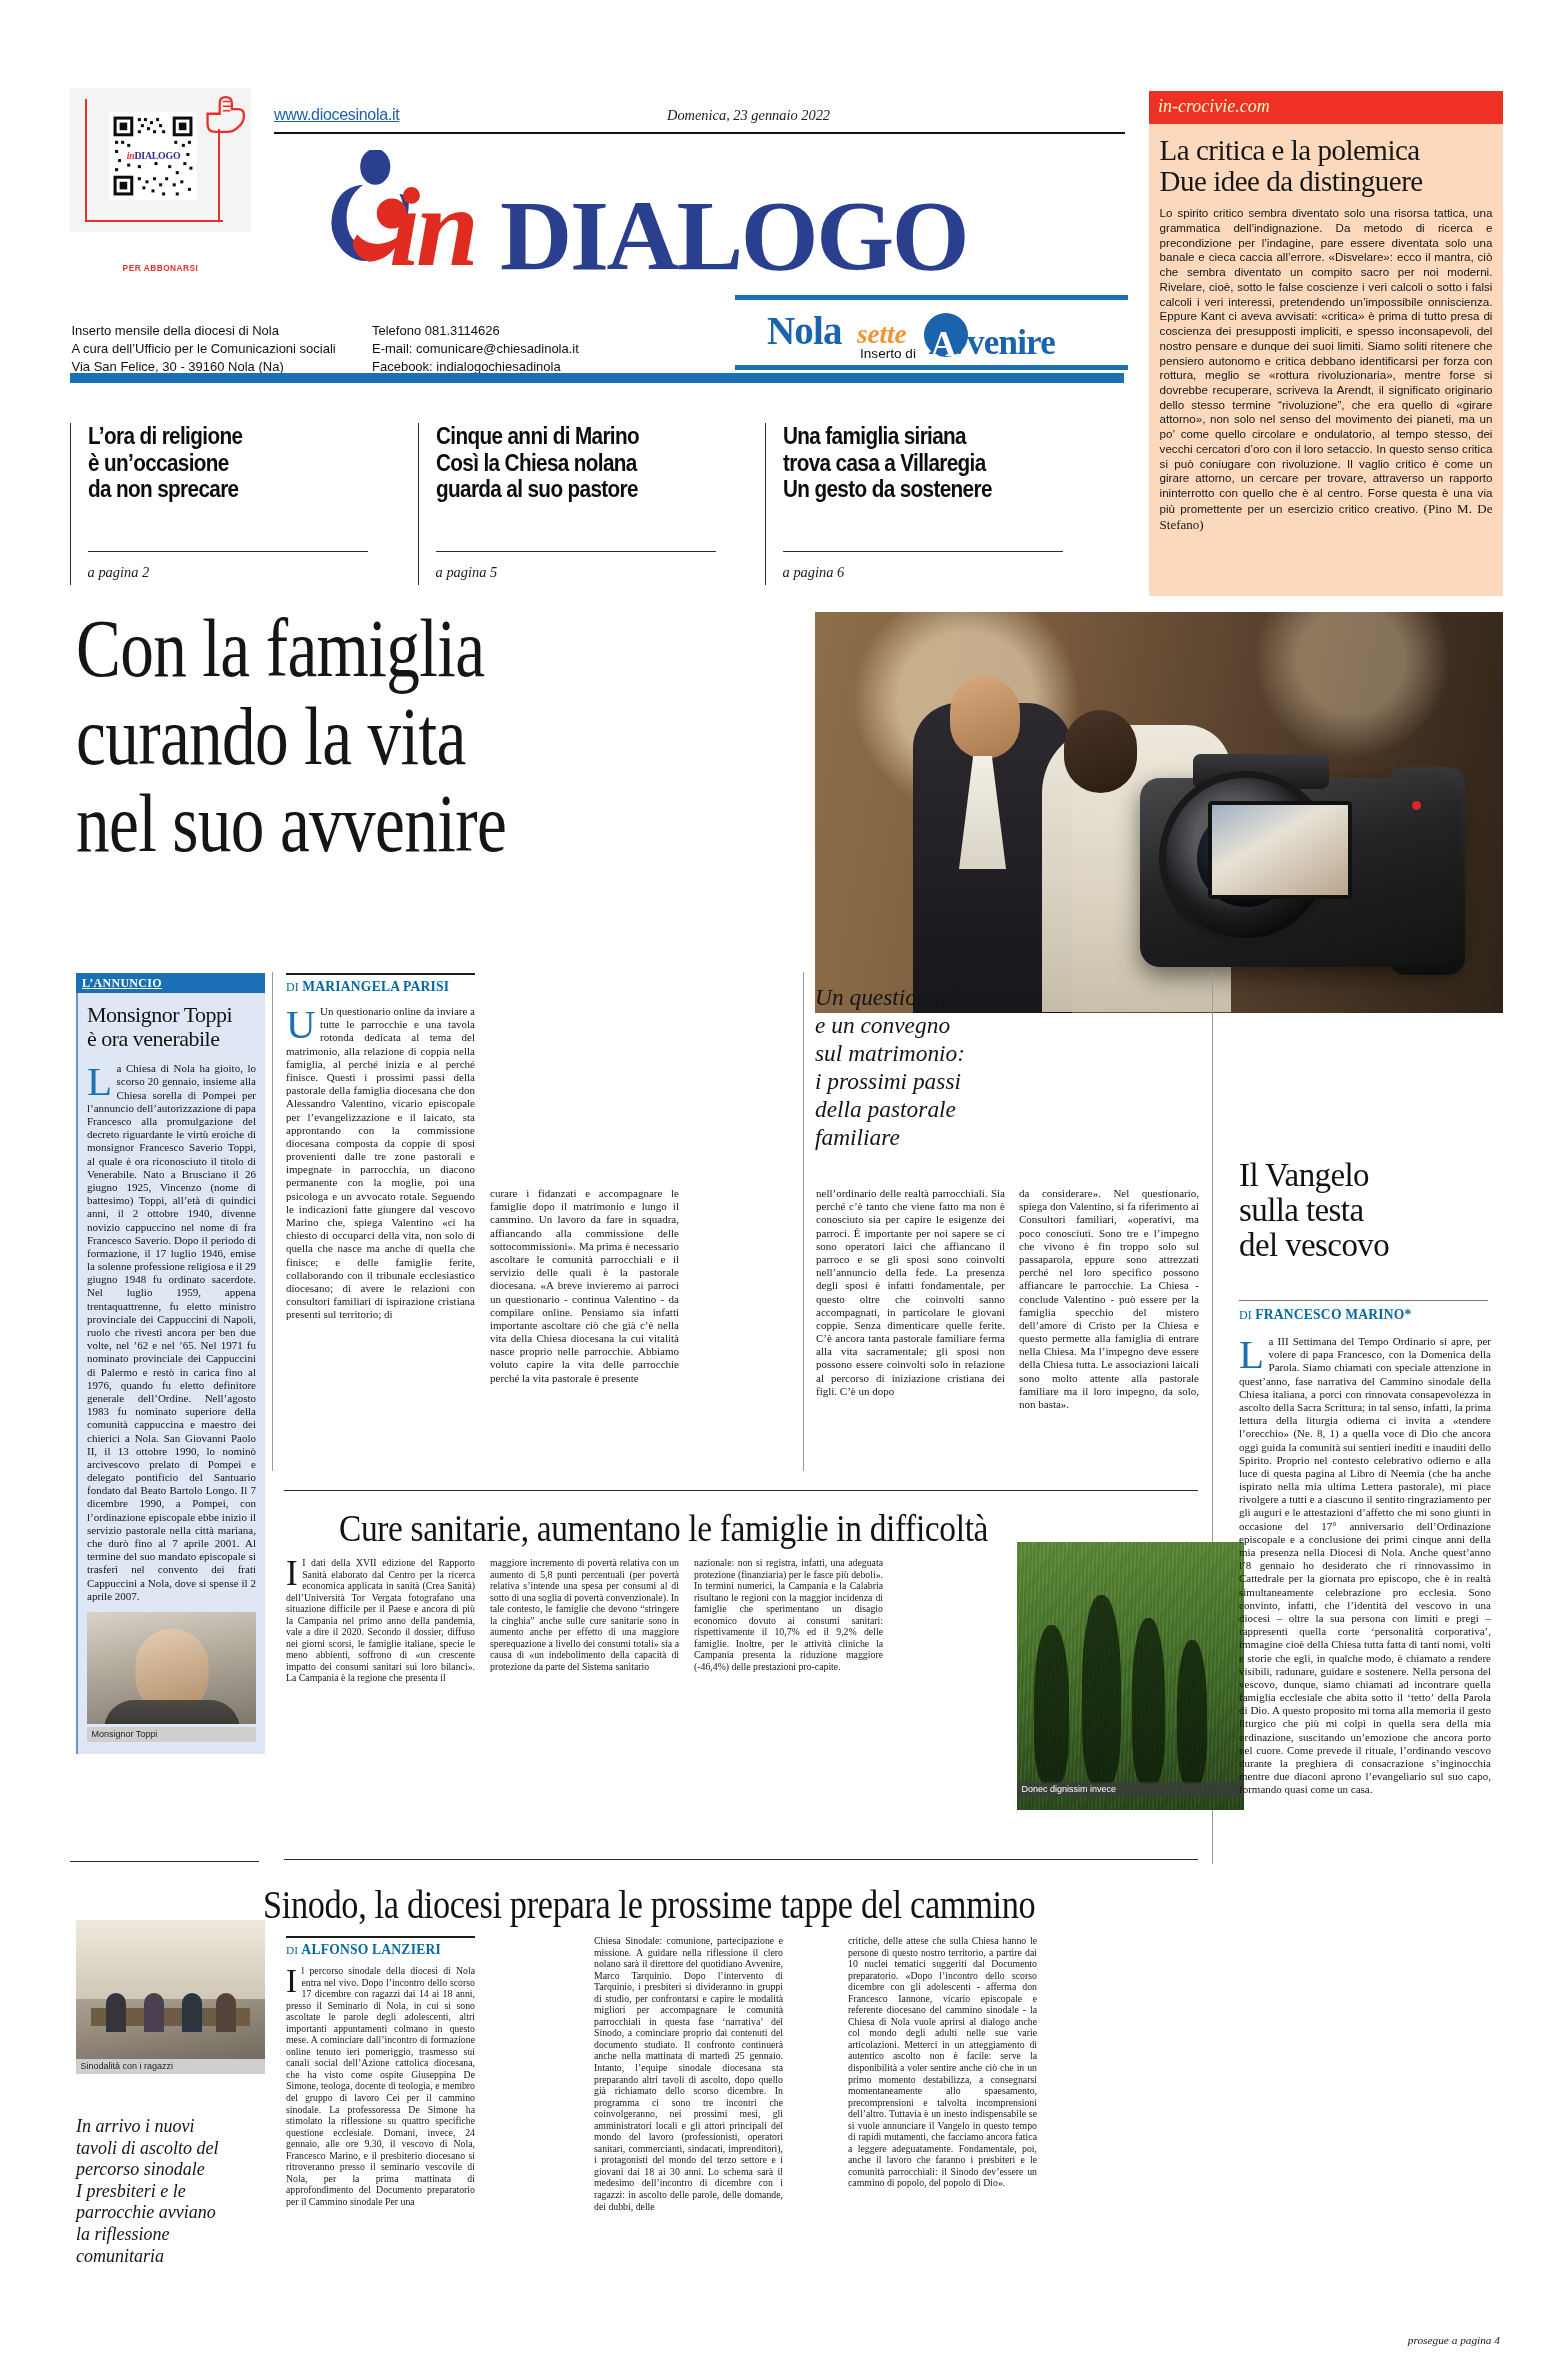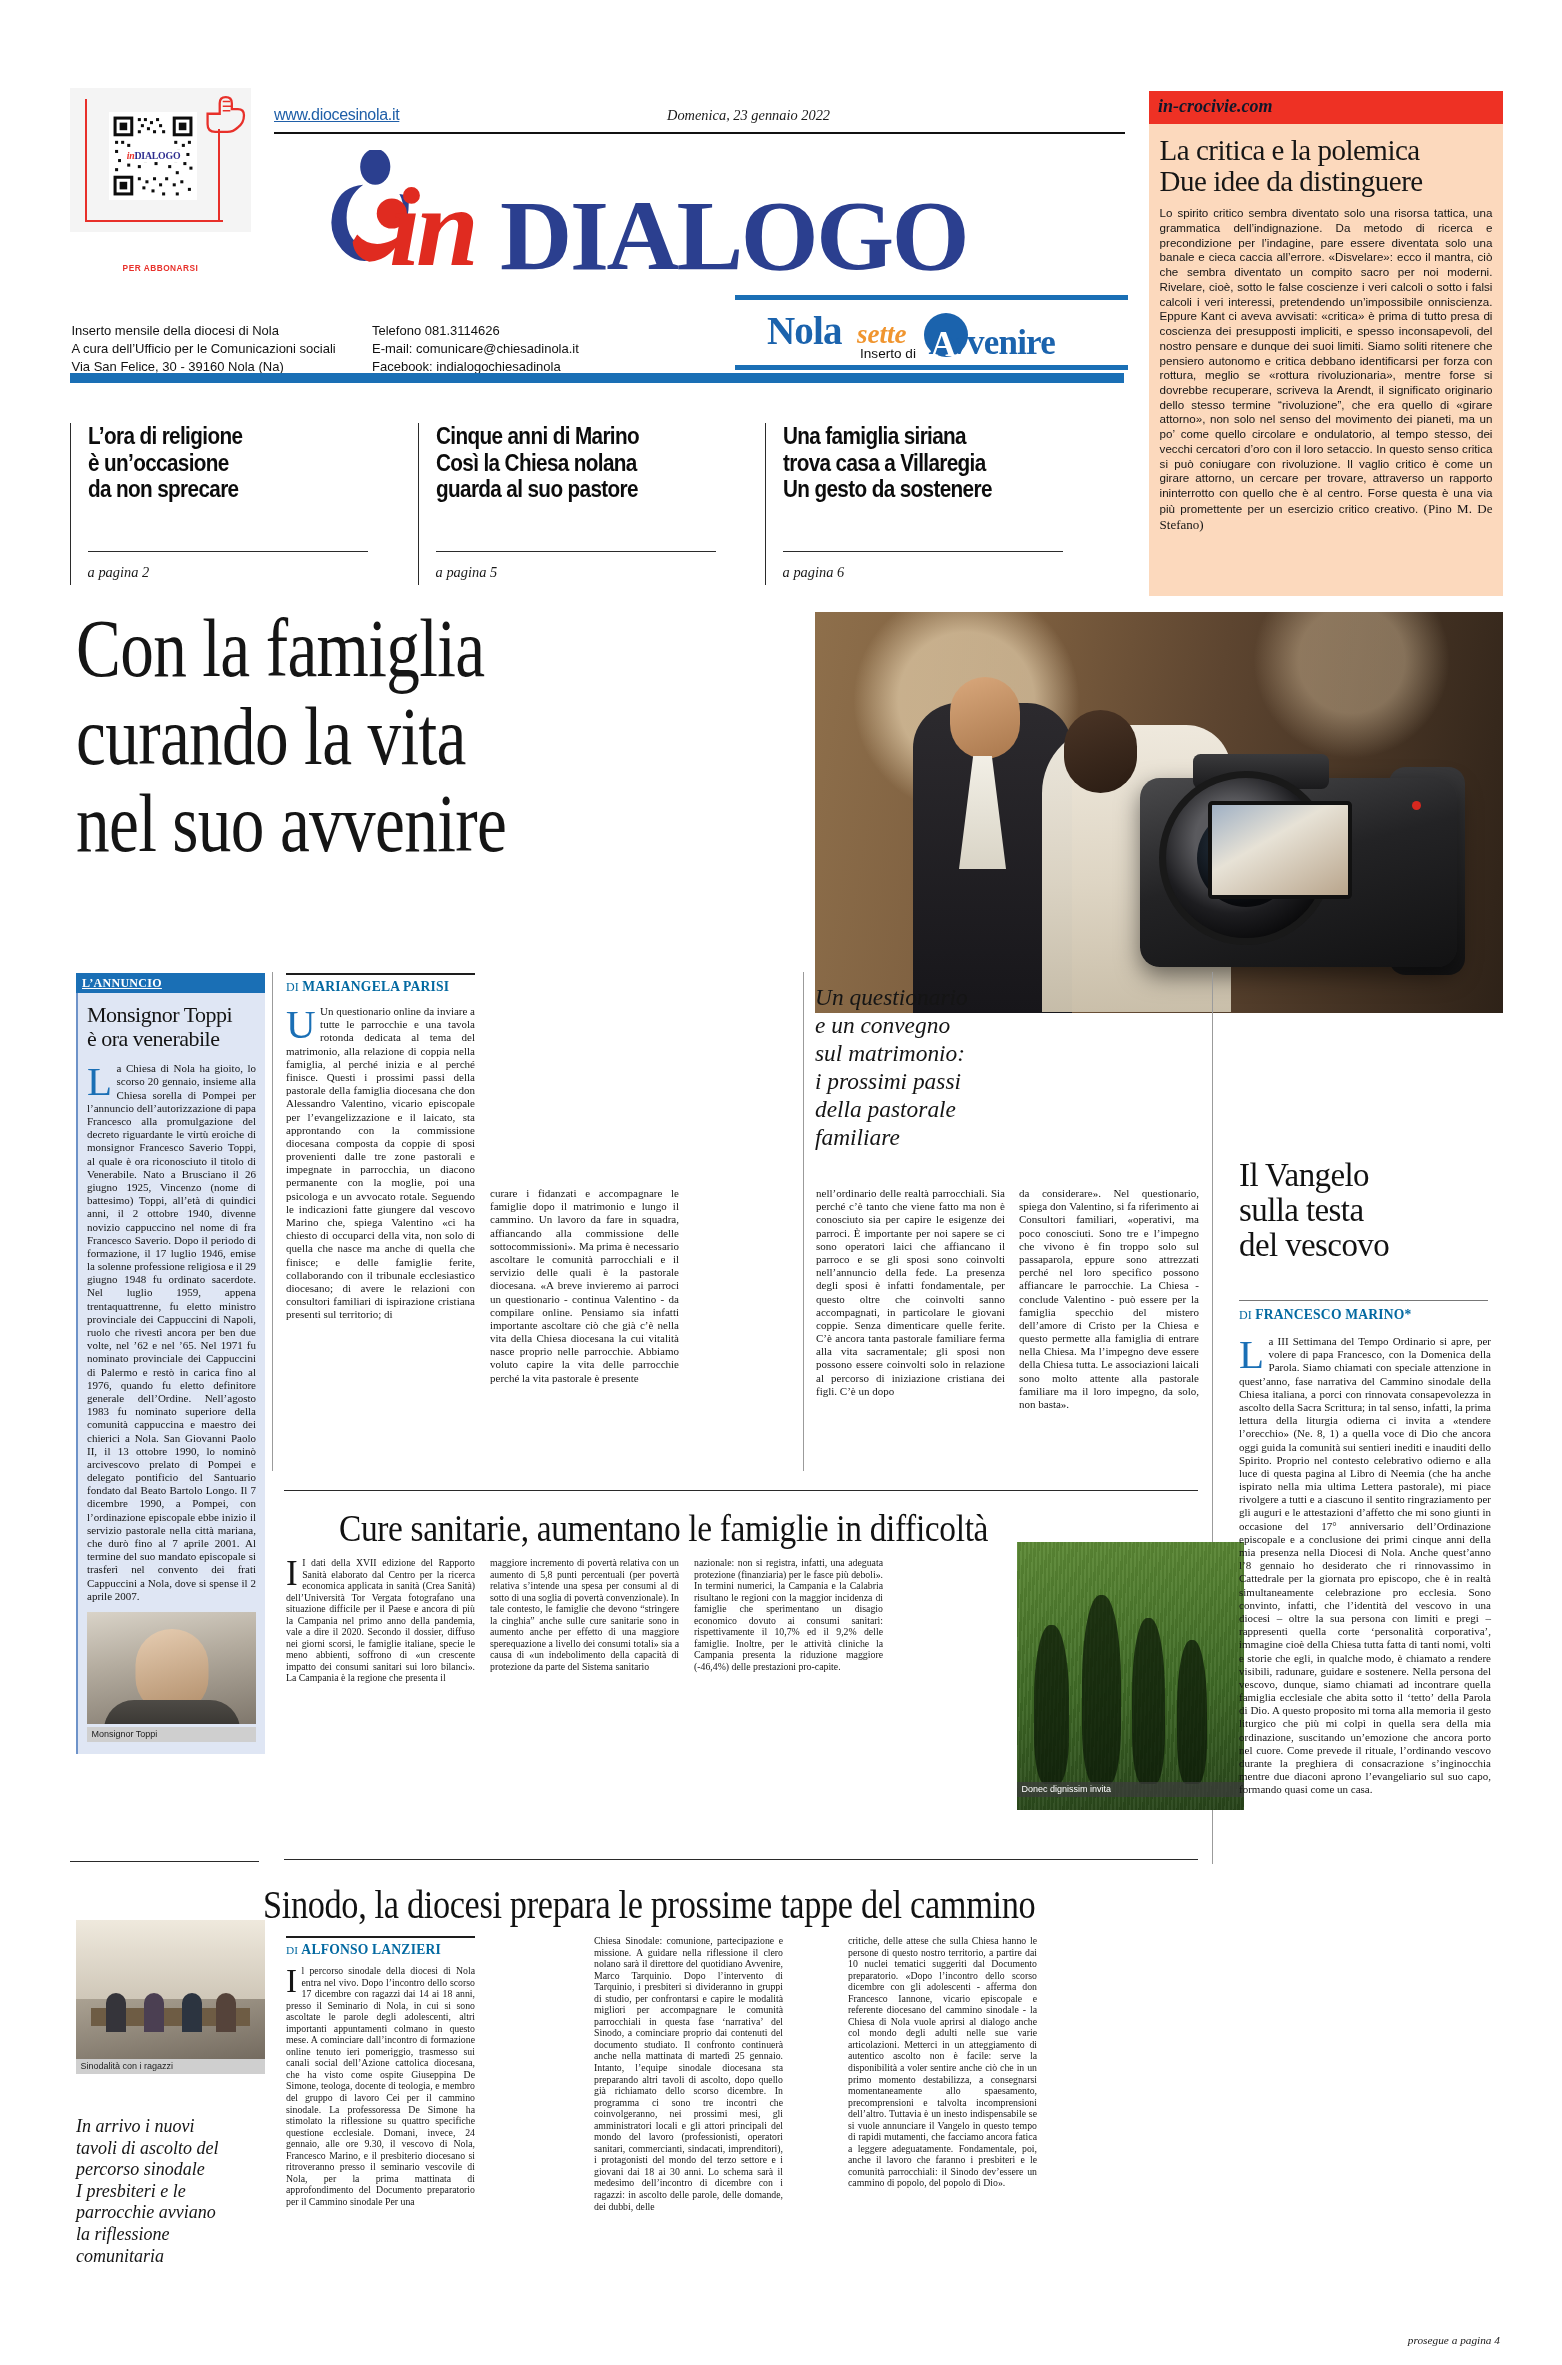--- a/index.html
+++ b/index.html
@@ -70,21 +70,21 @@
     font-size:23px;line-height:1.16;letter-spacing:-0.7px;color:#0c0c0c;
     transform:scaleX(.9);transform-origin:left top;}
   .teaser .trule{position:absolute;left:16.6px;bottom:33px;width:280px;height:0.8px;background:#2b2b2b;}
   .teaser .tpage{position:absolute;left:16.6px;bottom:4.5px;font-family:"Liberation Serif",serif;
     font-style:italic;font-size:14.4px;color:#1a1a1a;}
 
   
   .crocivie{position:absolute;left:1149px;top:91px;width:354px;height:505px;background:#fcd9bd;}
   .crocivie-head{height:33px;background:#ee3124;}
   .crocivie-head span{display:block;padding:5.3px 0 0 9px;font-family:"Liberation Serif",serif;
-    font-style:italic;font-weight:bold;font-size:18px;color:#0f172a;}
+    font-style:italic;font-weight:normal;font-size:18px;color:#fef9c3;}
   .crocivie-title{padding:10.6px 10.6px 1.5px 10.6px;font-family:"Liberation Serif",serif;
     font-size:29px;line-height:1.08;color:#161616;letter-spacing:-0.5px;}
   .crocivie-body{padding:7.6px 10.6px 9px 10.6px;font-family:"Liberation Sans",sans-serif;
     font-size:11.6px;line-height:1.27;text-align:justify;color:#141414;}
   .crocivie-body .sig{font-family:"Liberation Serif",serif;font-size:13px;}
 
   
   .mainhead{position:absolute;left:76px;top:605px;width:718px;}
   .mainhead h1{margin:0;font-family:"Liberation Serif",serif;font-weight:normal;
     font-size:82px;line-height:1.07;letter-spacing:-0.8px;color:#151515;
@@ -421,21 +421,21 @@
     <p>nazionale: non si registra, infatti, una adeguata protezione (finanziaria) per le fasce più deboli». In termini numerici, la Campania e la Calabria risultano le regioni con la maggior incidenza di famiglie che sperimentano un disagio economico dovuto ai consumi sanitari: rispettivamente il 10,7% ed il 9,2% delle famiglie. Inoltre, per le attività cliniche la Campania presenta la riduzione maggiore (-46,4%) delle prestazioni pro-capite.</p>
   </div>
 
   <div class="shadow-photo">
     <div class="grass"></div>
     <div class="sh" style="left:16.6px;top:83px;width:35px;height:159px;"></div>
     <div class="sh" style="left:65px;top:53px;width:39px;height:189px;"></div>
     <div class="sh" style="left:115px;top:76px;width:33px;height:166px;"></div>
     <div class="sh" style="left:160px;top:98px;width:30px;height:144px;"></div>
   </div>
-  <div class="shadow-cap">Donec dignissim invita</div>
+  <div class="shadow-cap">Donec dignissim invece</div>
 
   <div class="vangelo-head">Il Vangelo<br>sulla testa<br>del vescovo</div>
   <div class="byline-rule" style="left:1239px;top:1300px;width:249px;height:0.8px;background:#777;"></div>
   <div class="byline" style="left:1239px;top:1307px;"><span>DI </span><b>FRANCESCO MARINO*</b></div>
   <div class="bodycol" style="left:1239px;top:1335px;width:252px;height:937px;font-size:11px;">
     <p><span class="dropcap">L</span><span>a III Settimana del Tempo Ordinario si apre, per volere di papa Francesco, con la Domenica della Parola. Siamo chiamati con speciale attenzione in quest’anno, fase narrativa del Cammino sinodale della Chiesa italiana, a porci con rinnovata consapevolezza in ascolto della Sacra Scrittura; in tal senso, infatti, la prima lettura della liturgia odierna ci invita a «tendere l’orecchio» (Ne. 8, 1) a quella voce di Dio che ancora oggi guida la comunità sui sentieri inediti e inauditi dello Spirito. Proprio nel contesto celebrativo odierno e alla luce di questa pagina al Libro di Neemia (che ha anche ispirato nella mia ultima Lettera pastorale), mi piace rivolgere a tutti e a ciascuno il sentito ringraziamento per gli auguri e le attestazioni d’affetto che mi sono giunti in occasione del 17° anniversario dell’Ordinazione episcopale e a conclusione dei primi cinque anni della mia presenza nella Diocesi di Nola. Anche quest’anno l’8 gennaio ho desiderato che ri rinnovassimo in Cattedrale per la giornata pro episcopo, che è in realtà simultaneamente celebrazione pro ecclesia. Sono convinto, infatti, che l’identità del vescovo in una diocesi – oltre la sua persona con limiti e pregi – rappresenti quella corte ‘personalità corporativa’, immagine cioè della Chiesa tutta fatta di tanti nomi, volti e storie che egli, in qualche modo, è chiamato a rendere visibili, radunare, guidare e sostenere. Nella persona del vescovo, dunque, siamo chiamati ad incontrare quella famiglia ecclesiale che abita sotto il ‘tetto’ della Parola di Dio. A questo proposito mi torna alla memoria il gesto liturgico che più mi colpì in quella sera della mia ordinazione, suscitando un’emozione che ancora porto nel cuore. Come prevede il rituale, l’ordinando vescovo durante la preghiera di consacrazione s’inginocchia mentre due diaconi aprono l’evangeliario sul suo capo, formando quasi come un casa.</span></p>
   </div>
   <div class="continua">prosegue a pagina 4</div>
 
   <div class="sechead sinodo">Sinodo, la diocesi prepara le prossime tappe del cammino</div>

